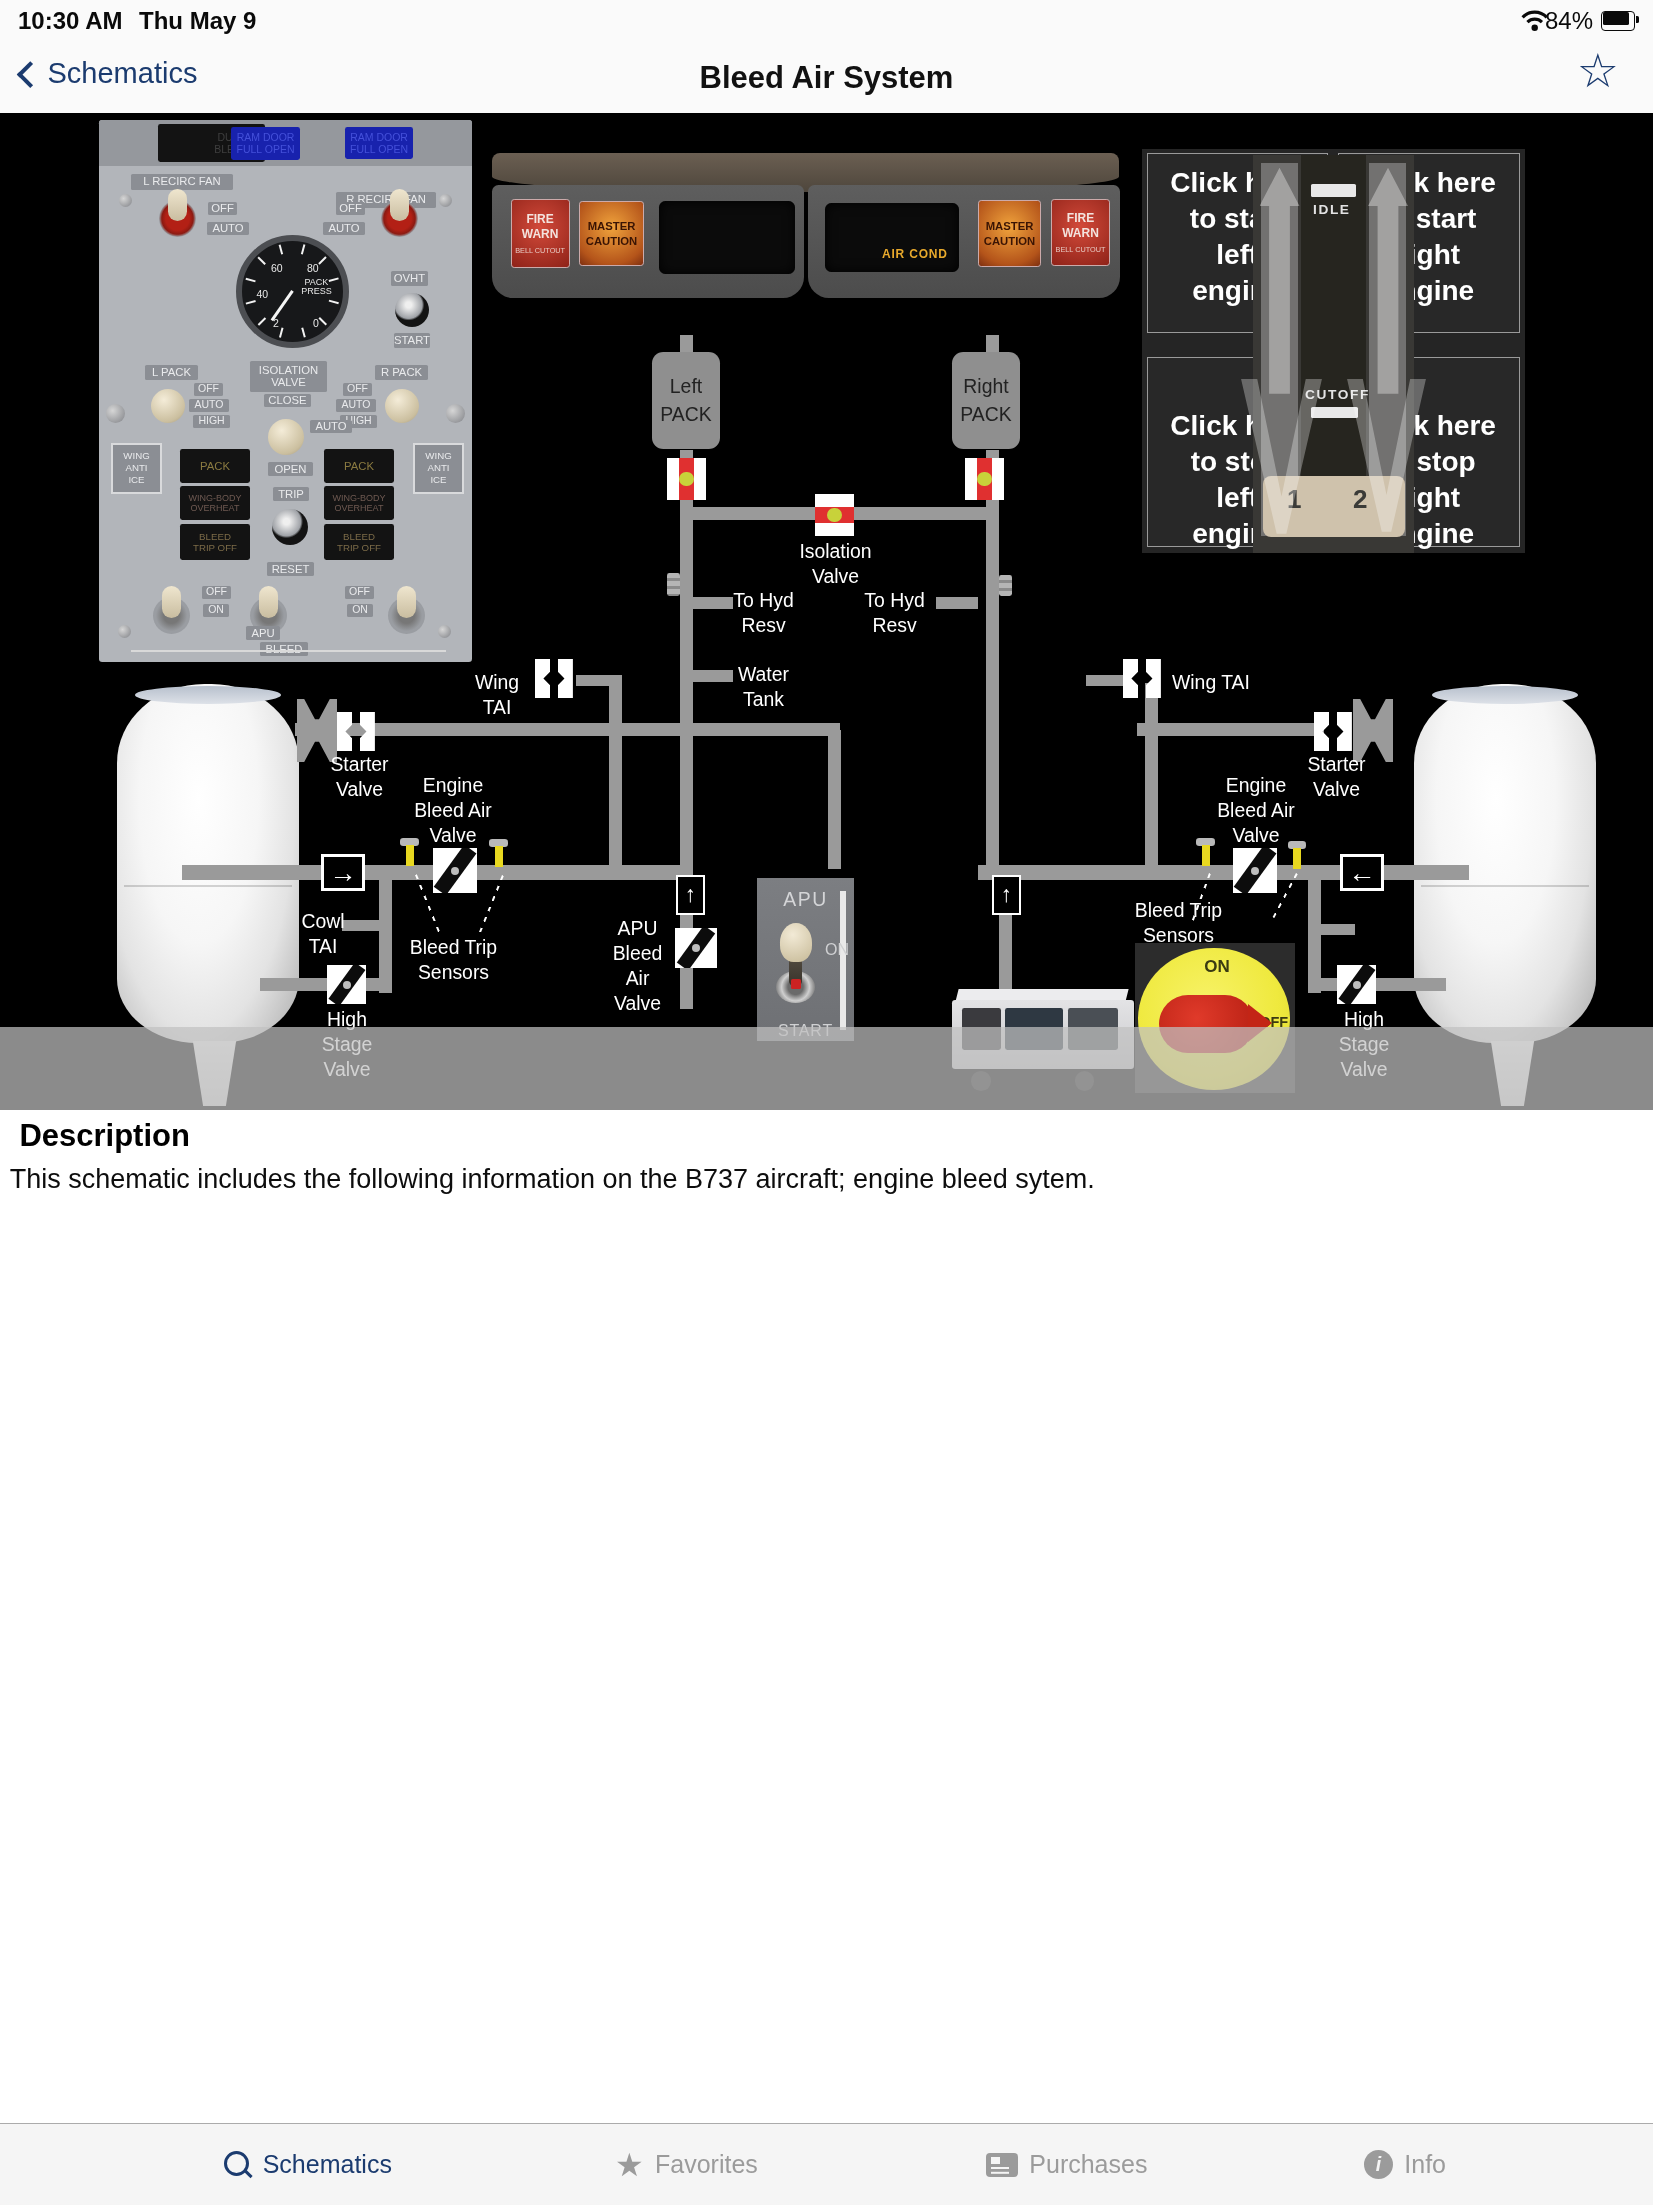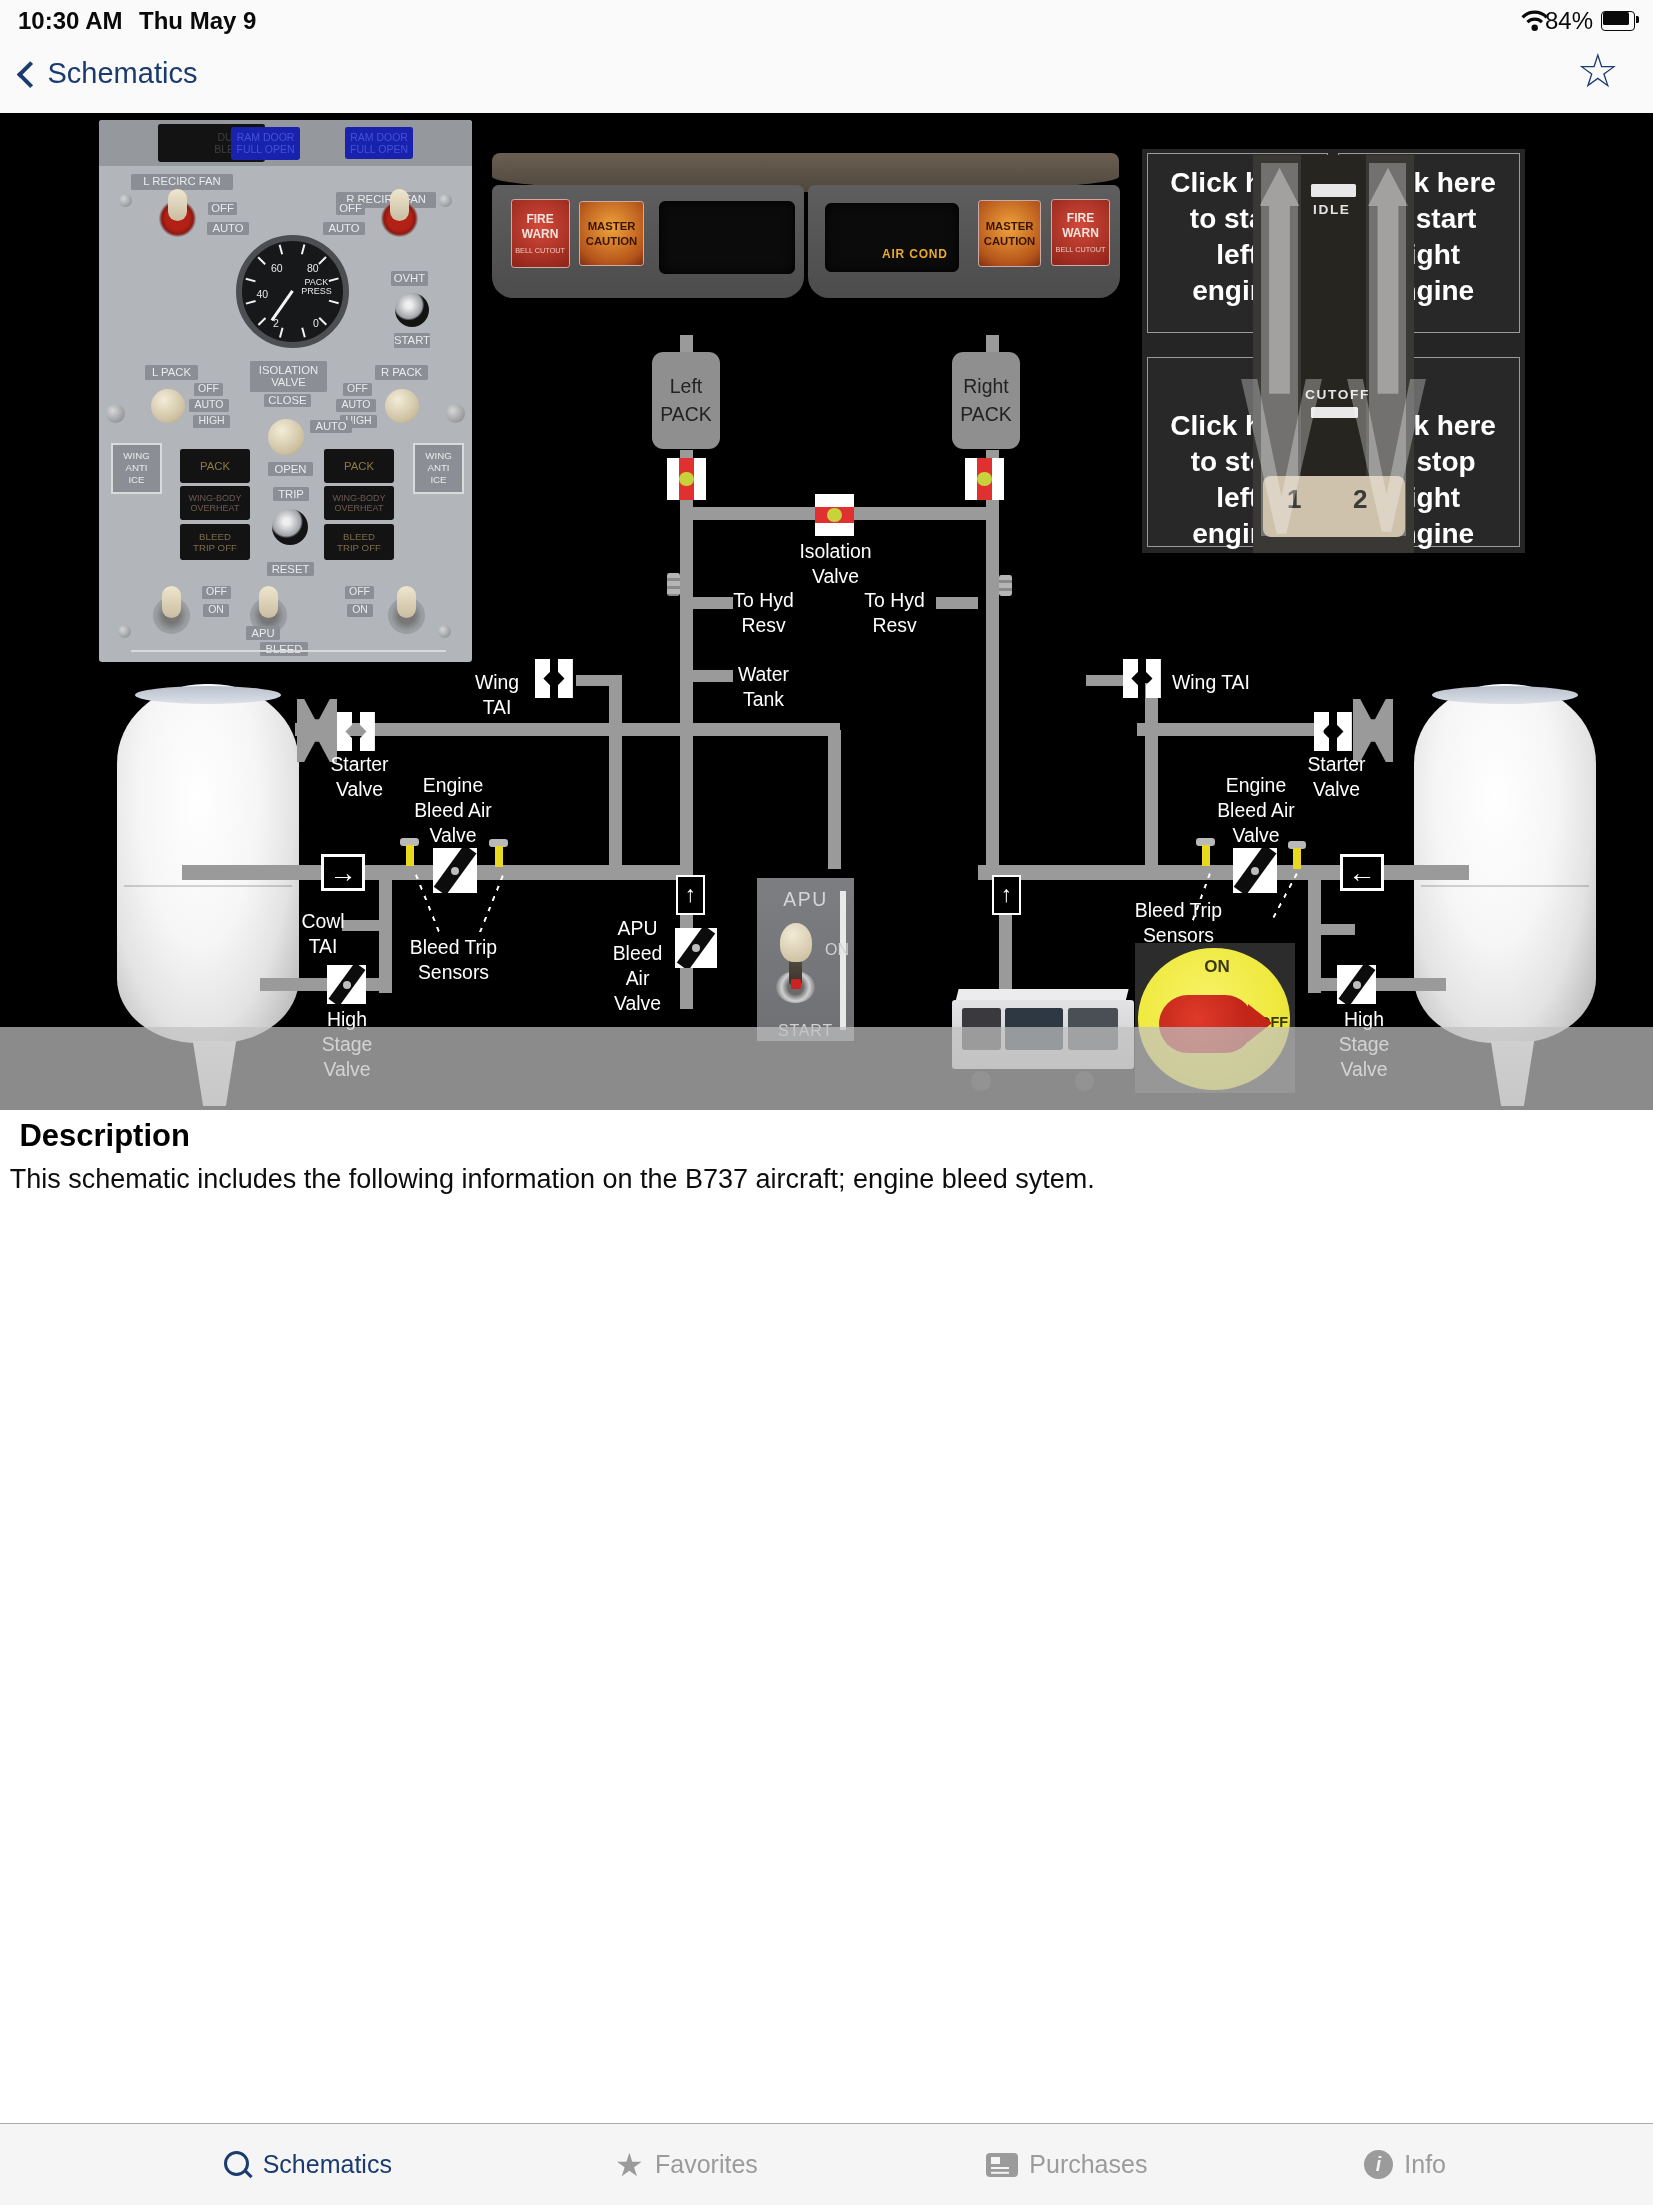--- a/index.html
+++ b/index.html
@@ -147,20 +147,21 @@
     </svg>
     <span class="st-batt-pct">84%</span>
     <span class="battery"></span>
   </div>
 
   <div class="navbar">
     <div class="back">
       <span class="chev"></span>
       <span>Schematics</span>
     </div>
+    <div class="navtitle">Bleed Air System</div>
     <div class="fav-star">☆</div>
   </div>
 
   <div class="stage">
 
     <div class="panel">
       <div class="panel-strip"></div>
       <div class="ann" style="left:59px;top:4px;width:67px;height:38px;padding-left:40px;">
         <span style="color:#3e3e3e;font-size:10.5px;">DUAL</span>
         <span style="color:#3e3e3e;font-size:10.5px;">BLEED</span>

